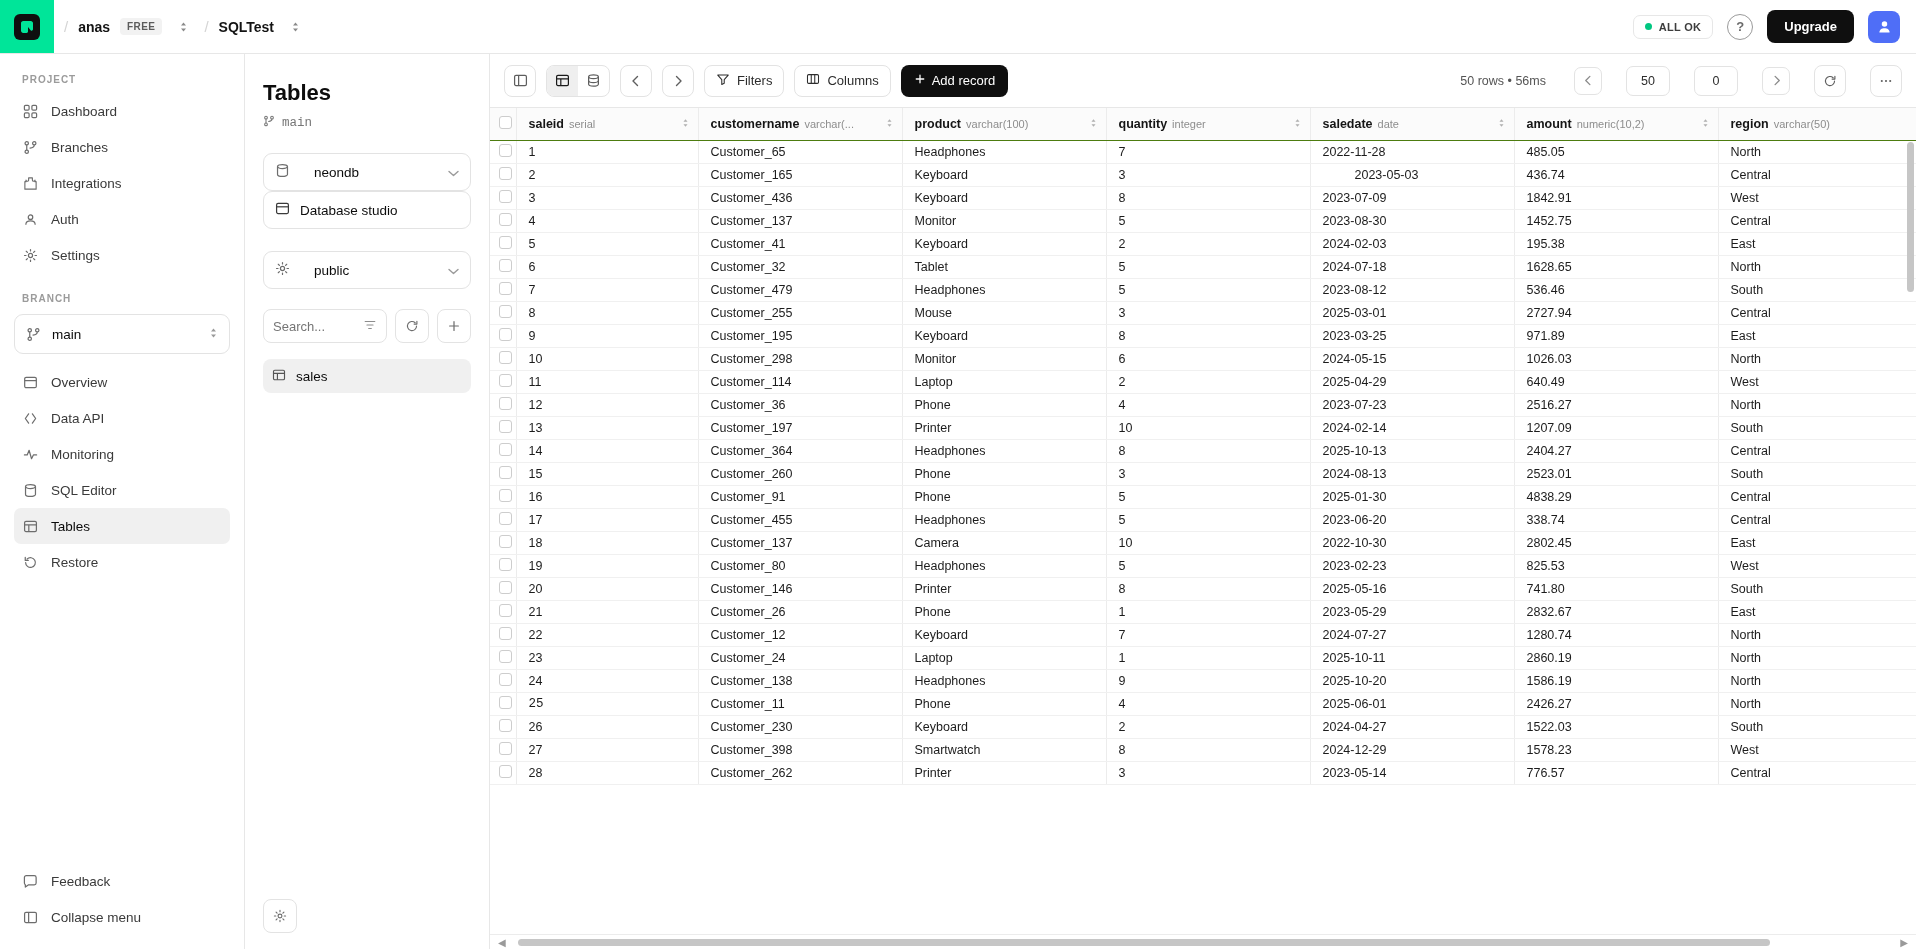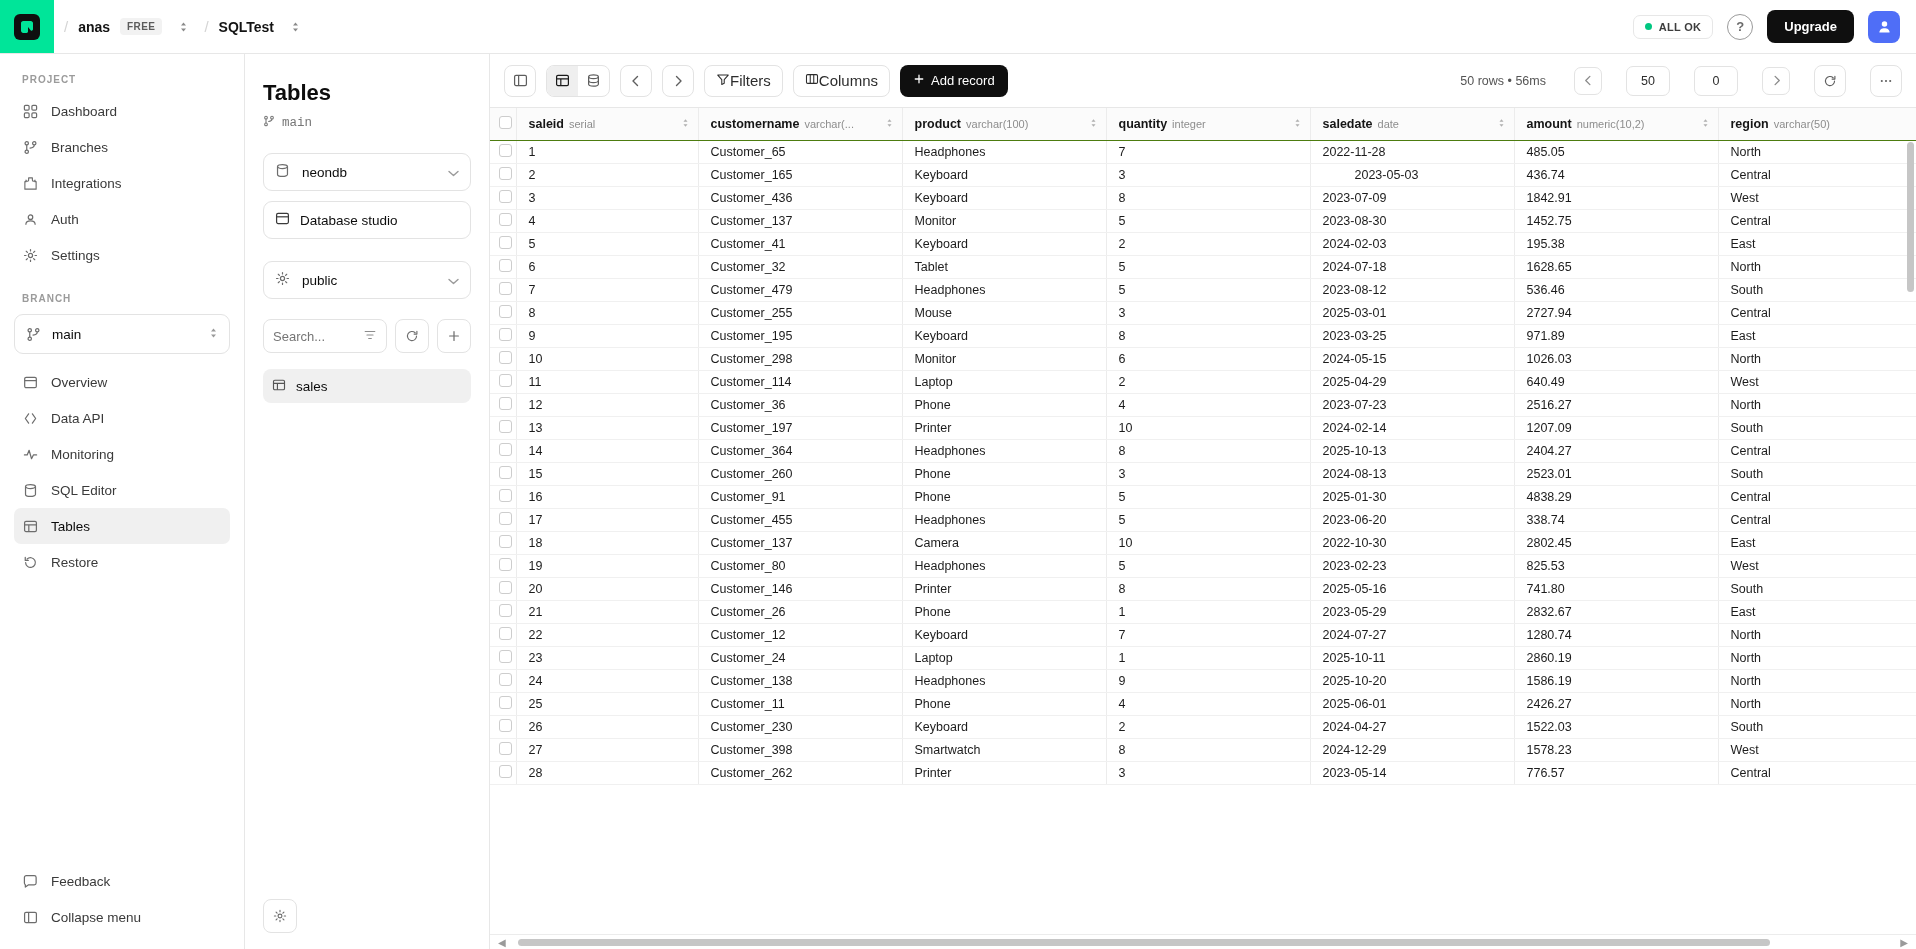--- a/index.html
+++ b/index.html
@@ -111,29 +111,29 @@
     background: #fff;
     display: flex; flex-direction: column;
   }
   .panel-title { font-size: 22px; font-weight: 600; margin-top: 26px; color: #0d0d0d; }
   .panel-sub {
     display: flex; align-items: center; gap: 7px;
     font-size: 12.5px; color: #767676; margin-top: 9px;
     font-family: "Liberation Mono", monospace;
   }
   .combo {
-    display: flex; align-items: center; gap: 12px;
+    display: flex; align-items: center; gap: 24px;
     height: 38px; margin-top: 22px;
     border: 1px solid #e3e3e3; border-radius: 9px;
     padding: 0 11px; font-size: 13.5px; cursor: pointer;
   }
   .combo .chev { margin-left: auto; color: #9a9a9a; }
   .studio-btn {
     display: flex; align-items: center; gap: 10px;
-    height: 38px; margin-top: 10px;
+    height: 38px; 
     border: 1px solid #e3e3e3; border-radius: 9px;
     padding: 0 11px; font-size: 13.5px; cursor: pointer;
     font-weight: 500;
   }
   .searchrow { display: flex; align-items: center; gap: 8px; margin-top: 20px; }
   .search-box {
     flex: 1; height: 34px; border: 1px solid #e3e3e3; border-radius: 8px;
     display: flex; align-items: center; padding: 0 9px;
   }
   .search-box input {
@@ -157,22 +157,22 @@
   
   .main { flex: 1; display: flex; flex-direction: column; min-width: 0; background: #fff; }
   .toolbar {
     height: 54px; min-height: 54px;
     display: flex; align-items: center; gap: 10px;
     padding: 0 14px;
     border-bottom: 1px solid #e7e7e7;
   }
   .tb-btn {
     height: 32px; border: 1px solid #e3e3e3; border-radius: 8px;
-    display: flex; align-items: center; 
-    padding: 0 11px; font-size: 15px; color: #2d2d2d;
+    display: flex; align-items: center; gap: 7px;
+    padding: 0 11px; font-size: 13px; color: #2d2d2d;
     background: #fff; cursor: pointer;
   }
   .tb-icobtn {
     width: 32px; height: 32px; border: 1px solid #e3e3e3; border-radius: 8px;
     display: flex; align-items: center; justify-content: center;
     color: #5e5e5e; background: #fff; cursor: pointer;
   }
   .seg {
     display: flex; border: 1px solid #e3e3e3; border-radius: 8px; overflow: hidden;
   }
@@ -927,21 +927,21 @@
                 <td style="width: 182px;">24</td>
                 <td style="width: 204px;">Customer_138</td>
                 <td style="width: 204px;">Headphones</td>
                 <td style="width: 204px;">9</td>
                 <td style="width: 204px;">2025-10-20</td>
                 <td style="width: 204px;">1586.19</td>
                 <td style="width: 288px;">North</td>
               </tr>
               <tr class="rowh">
                 <td class="cbcell"><span class="cb"></span></td>
-                <td style="width: 182px;">25</td>
+                <td style="width: 182px; font-family: Liberation Mono, monospace;">25</td>
                 <td style="width: 204px;">Customer_11</td>
                 <td style="width: 204px;">Phone</td>
                 <td style="width: 204px;">4</td>
                 <td style="width: 204px;">2025-06-01</td>
                 <td style="width: 204px;">2426.27</td>
                 <td style="width: 288px;">North</td>
               </tr>
               <tr class="rowh">
                 <td class="cbcell"><span class="cb"></span></td>
                 <td style="width: 182px;">26</td>

